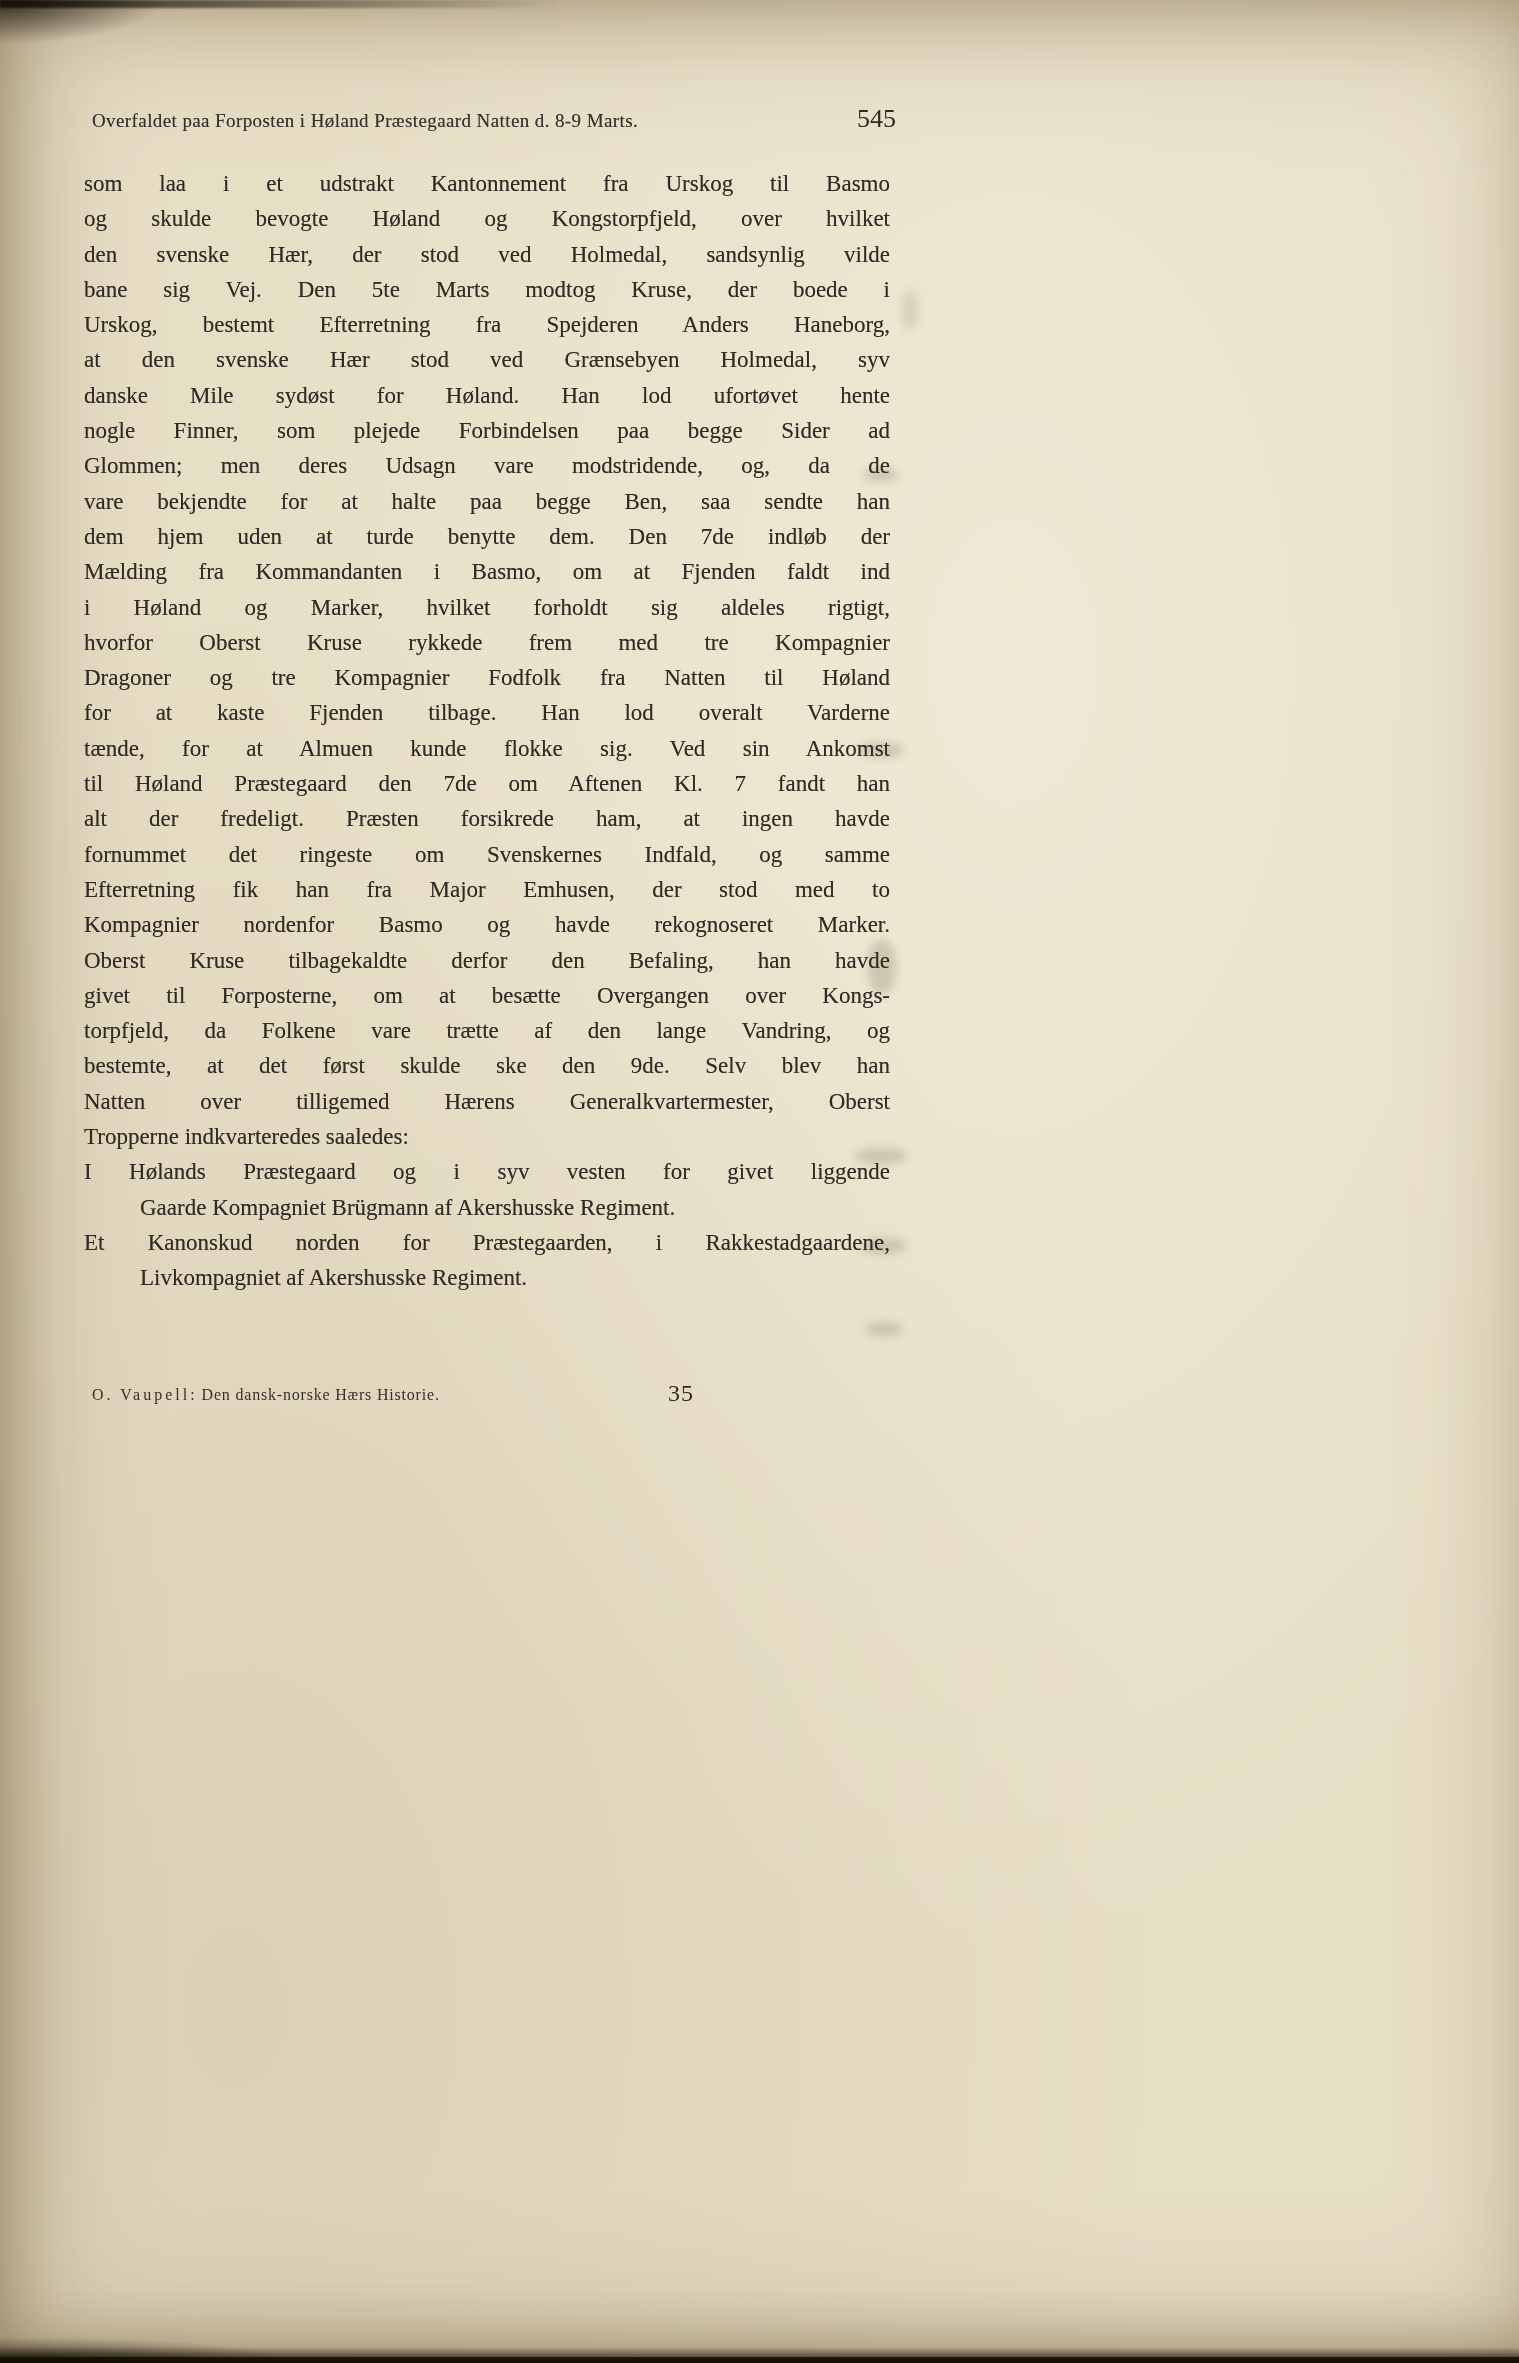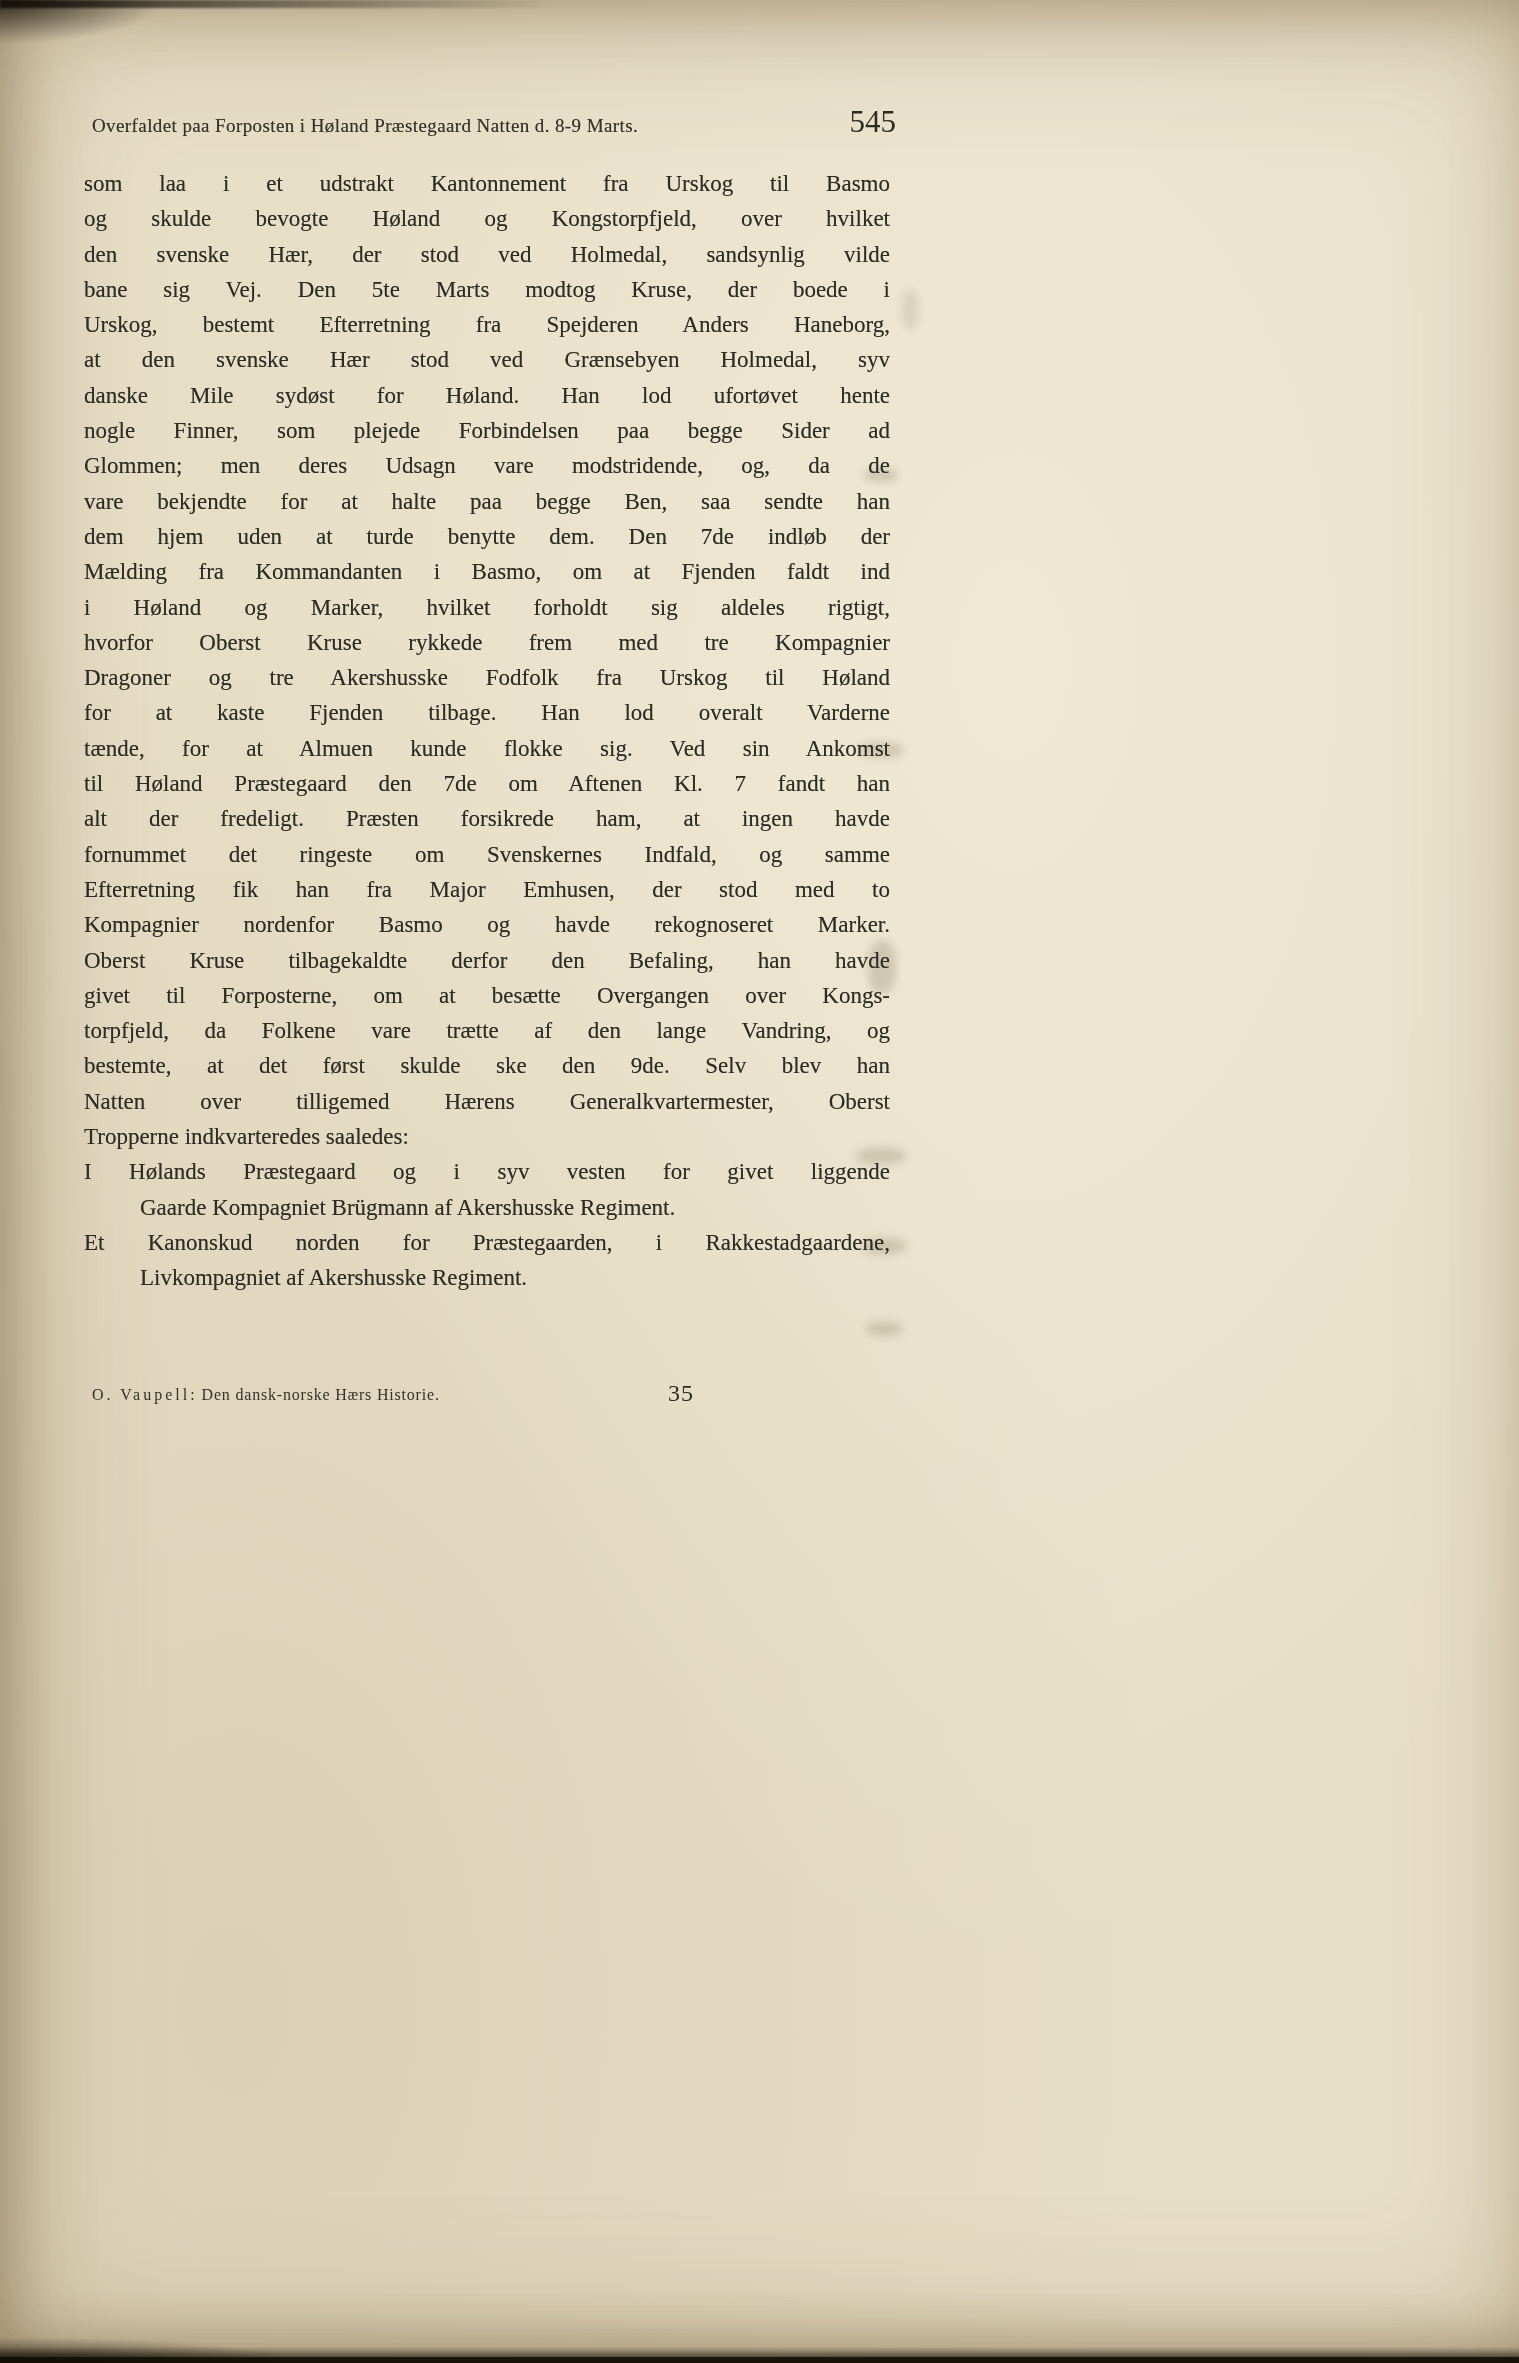--- a/index.html
+++ b/index.html
@@ -62,21 +62,21 @@
 
   
   .header {
     position: absolute; top: 104px; left: 92px; width: 804px;
     display: flex; justify-content: space-between; align-items: baseline;
   }
   .header .title {
     font-size: 19px; letter-spacing: 0.4px; color: #34302a; white-space: nowrap;
     text-shadow: 0 0 0.6px rgba(52,48,42,0.5);
   }
-  .header .pagenum { font-size: 31px; color: #2e2b25; }
+  .header .pagenum { font-size: 26px; color: #2e2b25; }
 
   
   .bodytext { position: absolute; top: 166px; left: 84px; width: 806px; }
   .line {
     font-size: 23px;
     line-height: 35.3px;
     text-shadow: 0 0 0.6px rgba(46,43,37,0.45);
   }
   .line.j { text-align: justify; text-align-last: justify; }
   .line.ind { padding-left: 56px; }
@@ -121,21 +121,21 @@
       <div class="line j">Urskog, bestemt Efterretning fra Spejderen Anders Haneborg,</div>
       <div class="line j">at den svenske Hær stod ved Grænsebyen Holmedal, syv</div>
       <div class="line j">danske Mile sydøst for Høland. Han lod ufortøvet hente</div>
       <div class="line j">nogle Finner, som plejede Forbindelsen paa begge Sider ad</div>
       <div class="line j">Glommen; men deres Udsagn vare modstridende, og, da de</div>
       <div class="line j">vare bekjendte for at halte paa begge Ben, saa sendte han</div>
       <div class="line j">dem hjem uden at turde benytte dem. Den 7de indløb der</div>
       <div class="line j">Mælding fra Kommandanten i Basmo, om at Fjenden faldt ind</div>
       <div class="line j">i Høland og Marker, hvilket forholdt sig aldeles rigtigt,</div>
       <div class="line j">hvorfor Oberst Kruse rykkede frem med tre Kompagnier</div>
-      <div class="line j">Dragoner og tre Akershusske Fodfolk fra Urskog til Høland</div>
+      <div class="line j">Dragoner og tre Kompagnier Fodfolk fra Natten til Høland</div>
       <div class="line j">for at kaste Fjenden tilbage. Han lod overalt Varderne</div>
       <div class="line j">tænde, for at Almuen kunde flokke sig. Ved sin Ankomst</div>
       <div class="line j">til Høland Præstegaard den 7de om Aftenen Kl. 7 fandt han</div>
       <div class="line j">alt der fredeligt. Præsten forsikrede ham, at ingen havde</div>
       <div class="line j">fornummet det ringeste om Svenskernes Indfald, og samme</div>
       <div class="line j">Efterretning fik han fra Major Emhusen, der stod med to</div>
       <div class="line j">Kompagnier nordenfor Basmo og havde rekognoseret Marker.</div>
       <div class="line j">Oberst Kruse tilbagekaldte derfor den Befaling, han havde</div>
       <div class="line j">givet til Forposterne, om at besætte Overgangen over Kongs-</div>
       <div class="line j">torpfjeld, da Folkene vare trætte af den lange Vandring, og</div>

